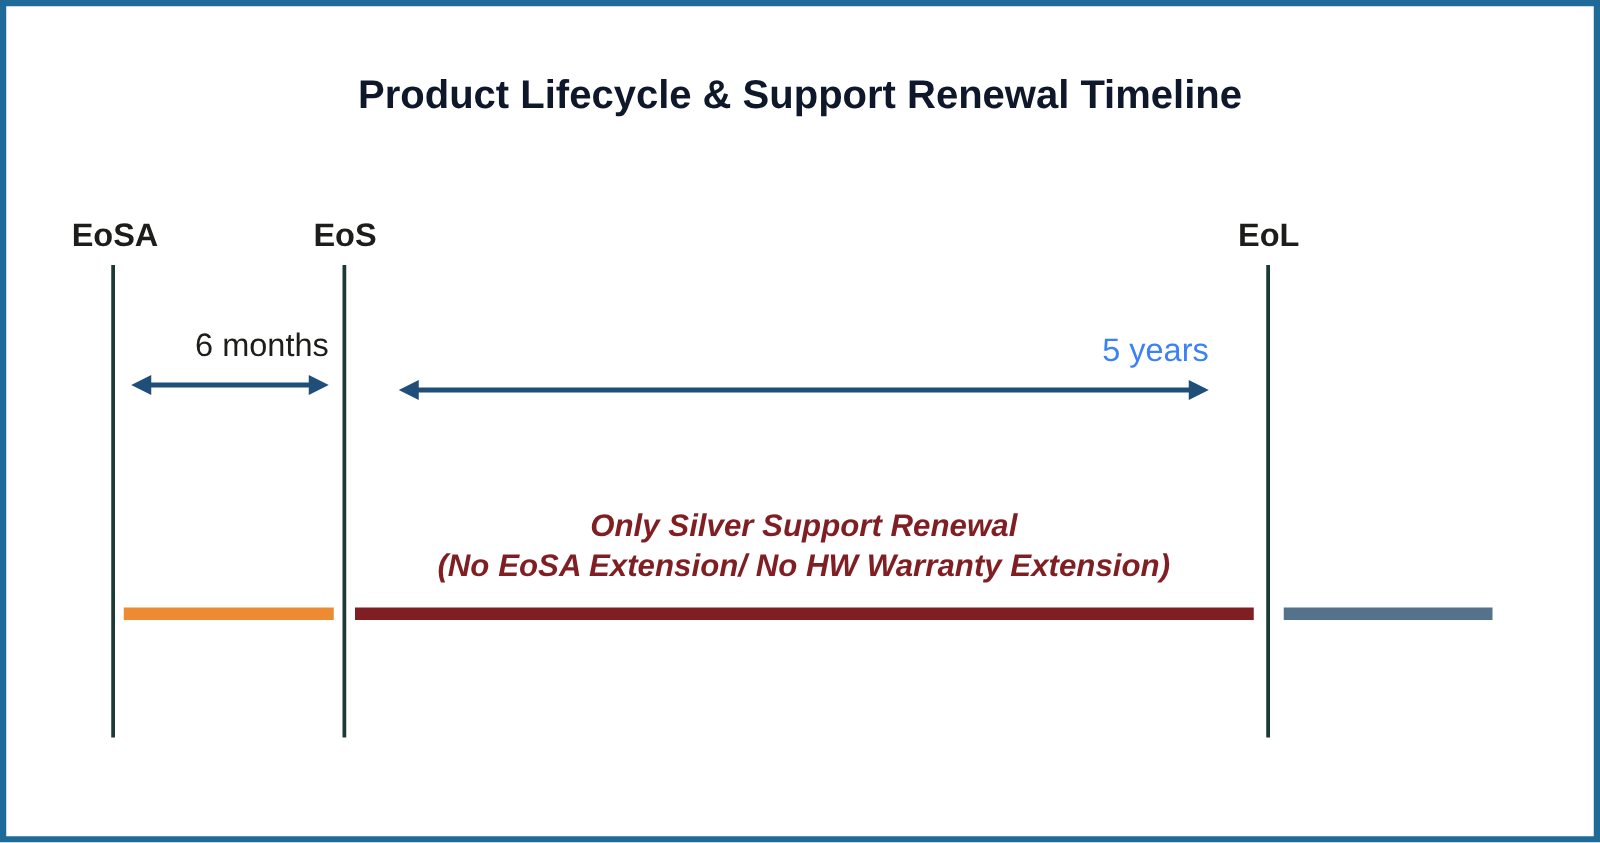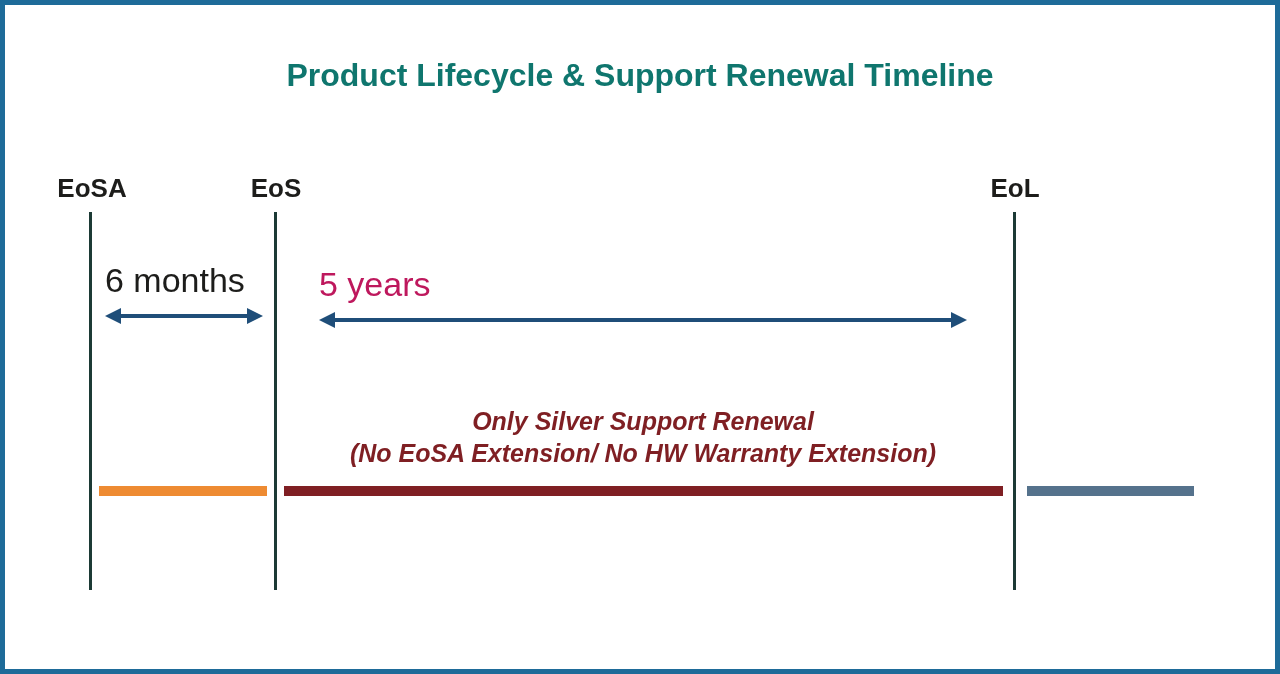--- a/index.html
+++ b/index.html
@@ -48,22 +48,22 @@
     background: #1c3a35;
   }
   .milestone-line.eosa { left: 84px; }
   .milestone-line.eos  { left: 269px; }
   .milestone-line.eol  { left: 1008px; }
 
   
   .duration { position: absolute; }
   .duration .duration-label {
     width: 100%;
-    text-align: left;
-    font-size: 34px;
+    text-align: right;
+    font-size: 26px;
     color: #1d1d1b;
   }
   .duration.d1 { left: 100px; top: 256px; width: 158px; }
   .duration.d2 { left: 314px; top: 260px; width: 648px; }
   .arrow {
     display: flex;
     align-items: center;
     width: 100%;
     height: 18px;
     margin-top: 7px;
@@ -102,41 +102,41 @@
   .phase-bar { position: absolute; top: 481px; height: 10px; }
   .phase-bar.p1 { left: 94px;   width: 168px; }
   .phase-bar.p2 { left: 279px;  width: 719px; }
   .phase-bar.p3 { left: 1022px; width: 167px; }
 </style>
 </head>
 <body>
 
 <div class="canvas" style="border-color: rgb(30, 107, 153);">
 
-  <h1 class="title" style="color: #0f766e;">Product Lifecycle &amp; Support Renewal Timeline</h1>
+  <h1 class="title" style="color: #0f172a;">Product Lifecycle &amp; Support Renewal Timeline</h1>
 
   <div class="milestone-label eosa" style="color: rgb(29, 29, 27);">EoSA</div>
   <div class="milestone-label eos" style="color: rgb(29, 29, 27);">EoS</div>
   <div class="milestone-label eol" style="color: rgb(29, 29, 27); text-align: center;">EoL</div>
 
   <div class="milestone-line eosa" style="background: rgb(28, 58, 53);"></div>
   <div class="milestone-line eos" style="background: rgb(28, 58, 53);"></div>
   <div class="milestone-line eol" style="background: rgb(28, 58, 53);"></div>
 
   <div class="duration d1">
     <div class="duration-label" style="color: rgb(29, 29, 27);">6 months</div>
     <div class="arrow">
       <span class="head left" style="border-right-color: rgb(31, 78, 121);"></span>
       <span class="shaft" style="background: rgb(31, 78, 121);"></span>
       <span class="head right" style="border-left-color: rgb(31, 78, 121);"></span>
     </div>
   </div>
 
   <div class="duration d2">
-    <div class="duration-label" style="color: #be185d;">5 years</div>
+    <div class="duration-label" style="color: #3b82f6;">5 years</div>
     <div class="arrow">
       <span class="head left" style="border-right-color: rgb(31, 78, 121);"></span>
       <span class="shaft" style="background: rgb(31, 78, 121);"></span>
       <span class="head right" style="border-left-color: rgb(31, 78, 121);"></span>
     </div>
   </div>
 
   <div class="phase-bar p1" style="background: rgb(238, 139, 50);"></div>
 
   <div class="phase-text p2" style="color: rgb(127, 31, 35); font-style: italic;">

